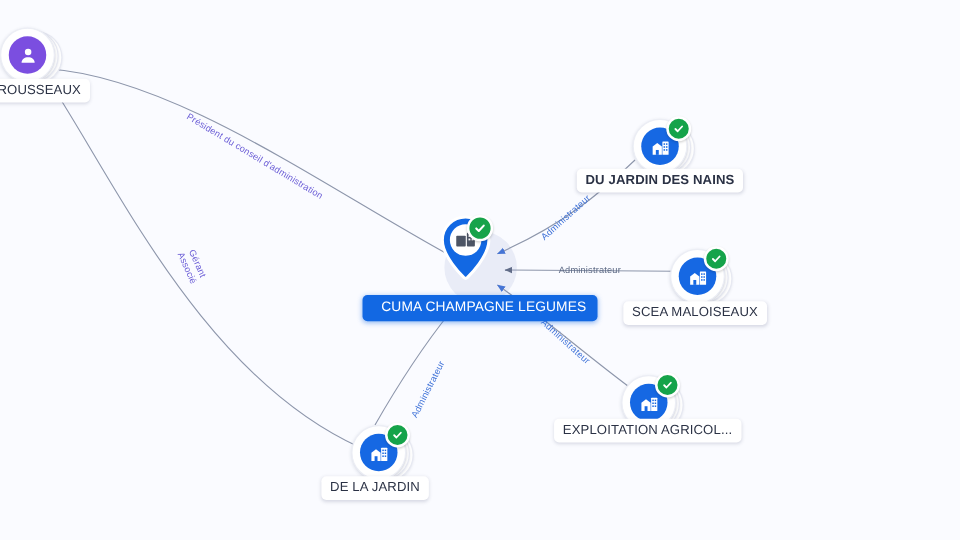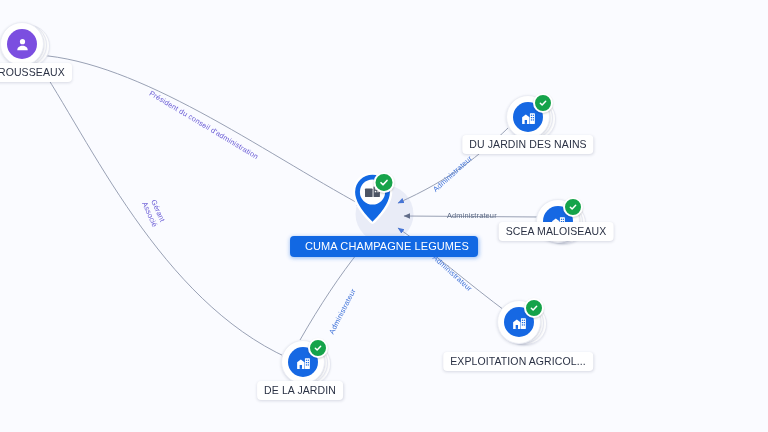--- a/index.html
+++ b/index.html
@@ -229,21 +229,21 @@
           </svg>
         </div>
       </div>
       <div class="badge">
         <svg width="8" height="8" viewBox="0 0 12 12" fill="none" stroke="#ffffff" stroke-width="2.2" stroke-linecap="round" stroke-linejoin="round">
           <path d="M2 6.3 L4.7 9 L10 3.3"></path>
         </svg>
       </div>
     </div>
   </div>
-  <div class="label" style="left:528px;top:135px;">DU JARDIN DES NAINS</div>
+  <div class="label" style="left:528px;top:135px;font-weight:bold;">DU JARDIN DES NAINS</div>
 
   <div class="node" style="left:558px;top:221px;">
     <div class="node-stack">
       <div class="stack-layer sl1"></div>
       <div class="stack-layer sl2"></div>
       <div class="stack-layer sl3"></div>
       <div class="disc-wrap">
         <div class="disc" style="background:#1668e3;">
           <svg width="17" height="17" viewBox="0 0 24 24" fill="#ffffff">
             <path d="M3 21V11.6l5.2-3.9 5.2 3.9V21z"></path>
@@ -260,21 +260,21 @@
           </svg>
         </div>
       </div>
       <div class="badge">
         <svg width="8" height="8" viewBox="0 0 12 12" fill="none" stroke="#ffffff" stroke-width="2.2" stroke-linecap="round" stroke-linejoin="round">
           <path d="M2 6.3 L4.7 9 L10 3.3"></path>
         </svg>
       </div>
     </div>
   </div>
-  <div class="label" style="left:556px;top:222px;">SCEA MALOISEAUX</div>
+  <div class="label" style="left:556px;top:241px;">SCEA MALOISEAUX</div>
 
   <div class="node" style="left:519px;top:322px;">
     <div class="node-stack">
       <div class="stack-layer sl1"></div>
       <div class="stack-layer sl2"></div>
       <div class="stack-layer sl3"></div>
       <div class="disc-wrap">
         <div class="disc" style="background:#1668e3;">
           <svg width="17" height="17" viewBox="0 0 24 24" fill="#ffffff">
             <path d="M3 21V11.6l5.2-3.9 5.2 3.9V21z"></path>
@@ -291,21 +291,21 @@
           </svg>
         </div>
       </div>
       <div class="badge">
         <svg width="8" height="8" viewBox="0 0 12 12" fill="none" stroke="#ffffff" stroke-width="2.2" stroke-linecap="round" stroke-linejoin="round">
           <path d="M2 6.3 L4.7 9 L10 3.3"></path>
         </svg>
       </div>
     </div>
   </div>
-  <div class="label" style="left:518px;top:352px;">EXPLOITATION AGRICOL...</div>
+  <div class="label" style="left:518px;top:335px;">EXPLOITATION AGRICOL...</div>
 
   <div class="node" style="left:303px;top:362px;">
     <div class="node-stack">
       <div class="stack-layer sl1"></div>
       <div class="stack-layer sl2"></div>
       <div class="stack-layer sl3"></div>
       <div class="disc-wrap">
         <div class="disc" style="background:#1668e3;">
           <svg width="17" height="17" viewBox="0 0 24 24" fill="#ffffff">
             <path d="M3 21V11.6l5.2-3.9 5.2 3.9V21z"></path>

